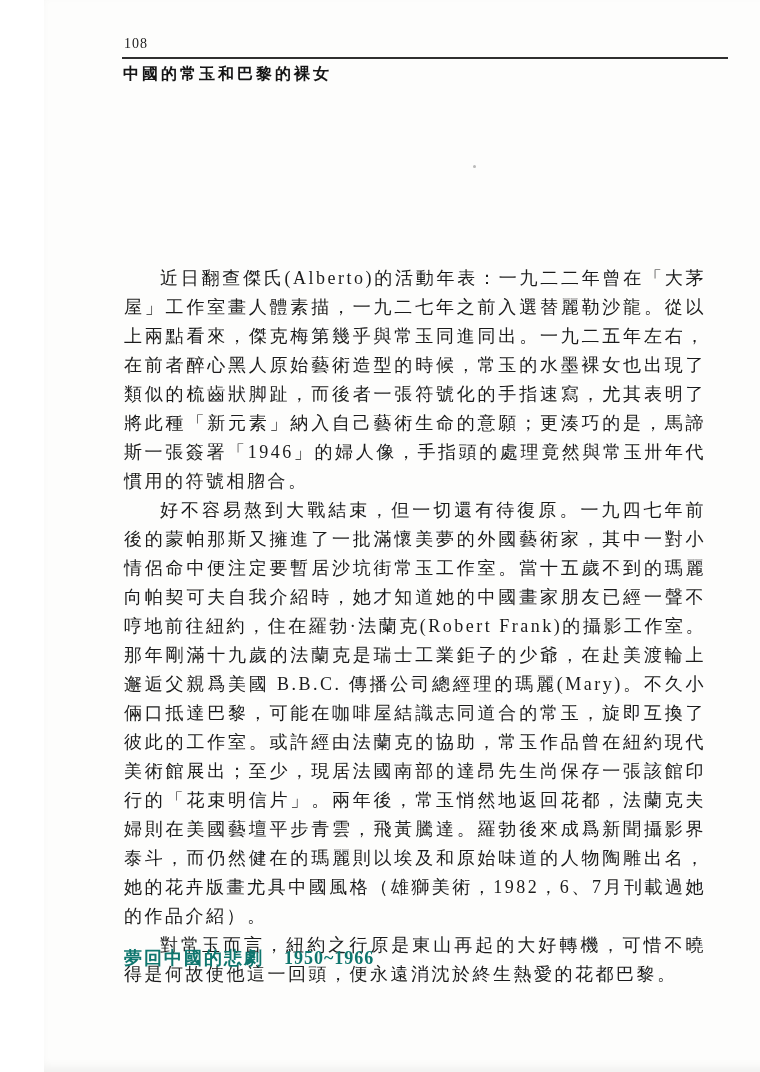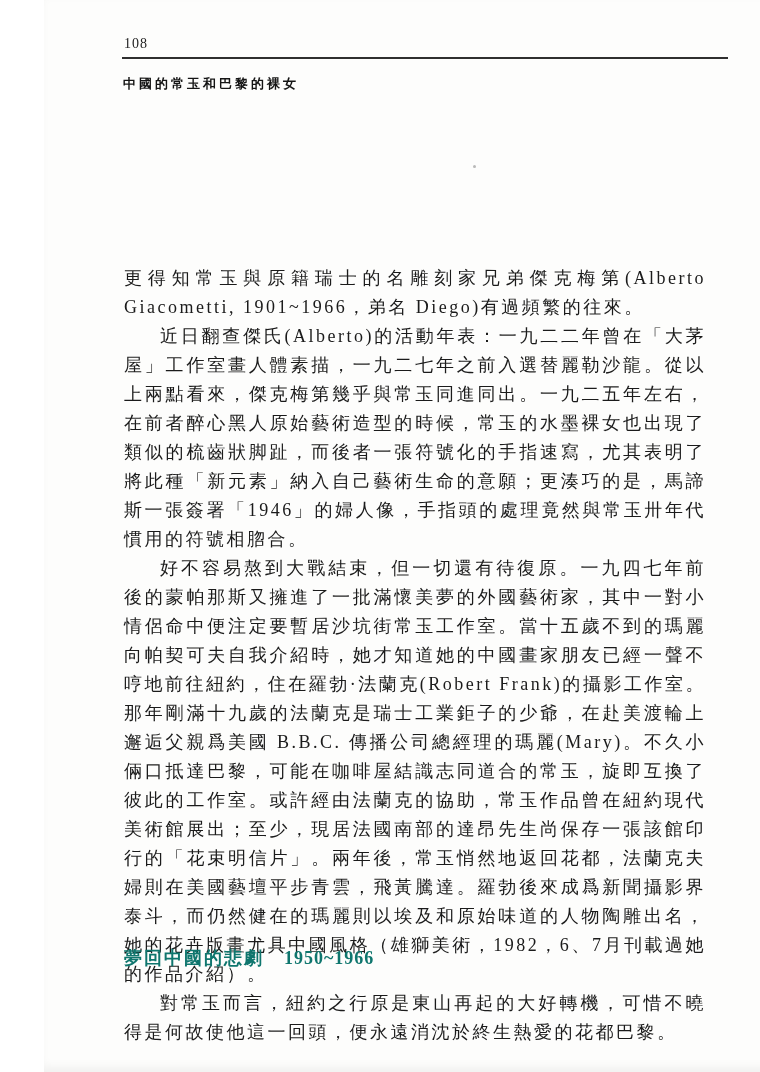--- a/index.html
+++ b/index.html
@@ -37,22 +37,22 @@
     position: absolute;
     left: 78px;
     top: 57px;
     width: 606px;
     height: 2px;
     background: #2f2f2f;
   }
   .running-header {
     position: absolute;
     left: 79px;
-    top: 75px;
-    font-size: 13px;
+    top: 64px;
+    font-size: 16px;
     font-weight: bold;
     letter-spacing: 3px;
     color: #141414;
   }
   .body-text {
     position: absolute;
     left: 80px;
     top: 264px;
     width: 582px;
     font-size: 18px;
@@ -100,21 +100,20 @@
 
   <div class="page-number">108</div>
 
   <div class="header-rule"></div>
 
   <div class="running-header">中國的常玉和巴黎的裸女</div>
 
   <div class="scan-dot"></div>
 
   <div class="body-text">
-    <p>更得知常玉與原籍瑞士的名雕刻家兄弟傑克梅第(Alberto Giacometti, 1901~1966，弟名 Diego)有過頻繁的往來。</p>
     <p class="indent">近日翻查傑氏(Alberto)的活動年表：一九二二年曾在「大茅屋」工作室畫人體素描，一九二七年之前入選替麗勒沙龍。從以上兩點看來，傑克梅第幾乎與常玉同進同出。一九二五年左右，在前者醉心黑人原始藝術造型的時候，常玉的水墨裸女也出現了類似的梳齒狀脚趾，而後者一張符號化的手指速寫，尤其表明了將此種「新元素」納入自己藝術生命的意願；更湊巧的是，馬諦斯一張簽署「1946」的婦人像，手指頭的處理竟然與常玉卅年代慣用的符號相脗合。</p>
     <p class="indent">好不容易熬到大戰結束，但一切還有待復原。一九四七年前後的蒙帕那斯又擁進了一批滿懷美夢的外國藝術家，其中一對小情侶命中便注定要暫居沙坑街常玉工作室。當十五歲不到的瑪麗向帕契可夫自我介紹時，她才知道她的中國畫家朋友已經一聲不哼地前往紐約，住在羅勃·法蘭克(Robert Frank)的攝影工作室。那年剛滿十九歲的法蘭克是瑞士工業鉅子的少爺，在赴美渡輪上邂逅父親爲美國 B.B.C. 傳播公司總經理的瑪麗(Mary)。不久小倆口抵達巴黎，可能在咖啡屋結識志同道合的常玉，旋即互換了彼此的工作室。或許經由法蘭克的協助，常玉作品曾在紐約現代美術館展出；至少，現居法國南部的達昂先生尚保存一張該館印行的「花束明信片」。兩年後，常玉悄然地返回花都，法蘭克夫婦則在美國藝壇平步青雲，飛黃騰達。羅勃後來成爲新聞攝影界泰斗，而仍然健在的瑪麗則以埃及和原始味道的人物陶雕出名，她的花卉版畫尤具中國風格（雄獅美術，1982，6、7月刊載過她的作品介紹）。</p>
     <p class="indent">對常玉而言，紐約之行原是東山再起的大好轉機，可惜不曉得是何故使他這一回頭，便永遠消沈於終生熱愛的花都巴黎。</p>
   </div>
 
   <div class="section-heading">
     <span>夢回中國的悲劇</span><span class="years">1950~1966</span>
   </div>
 
 </div>

